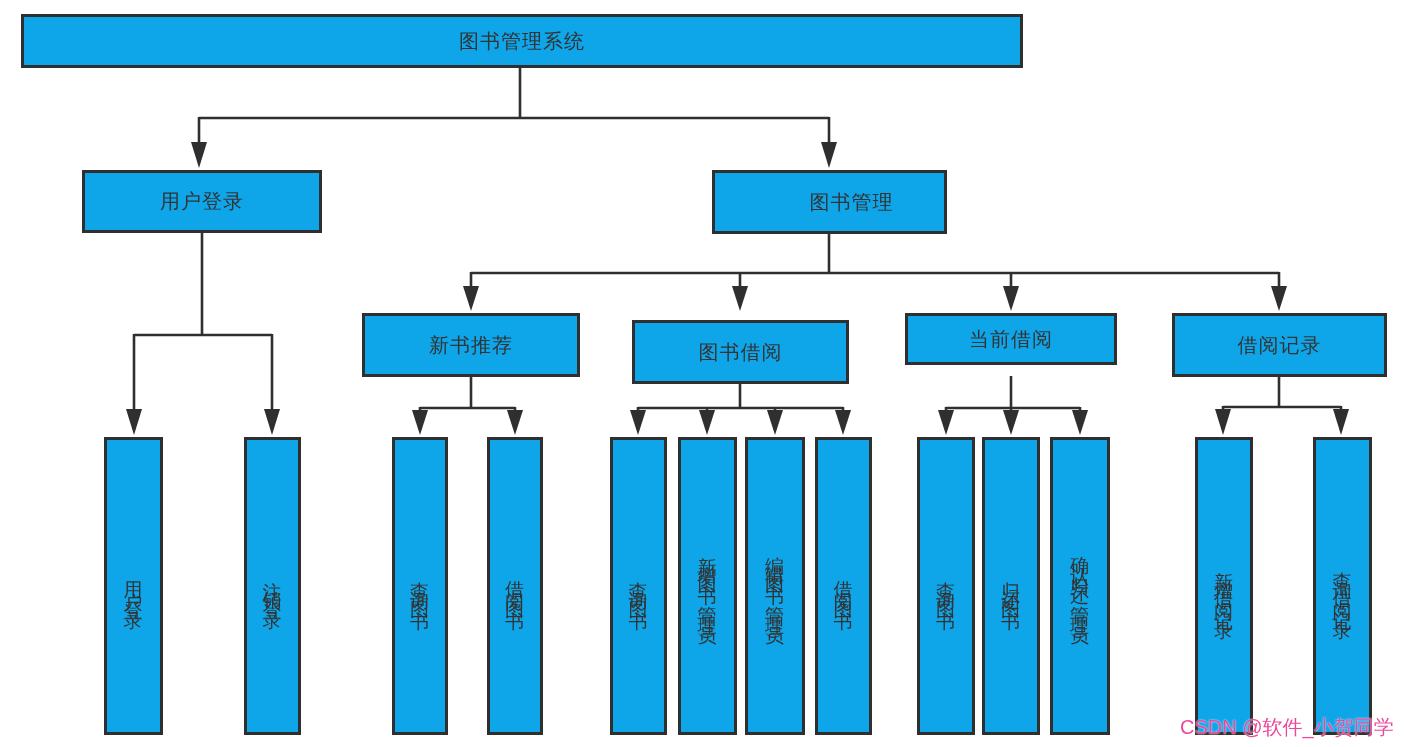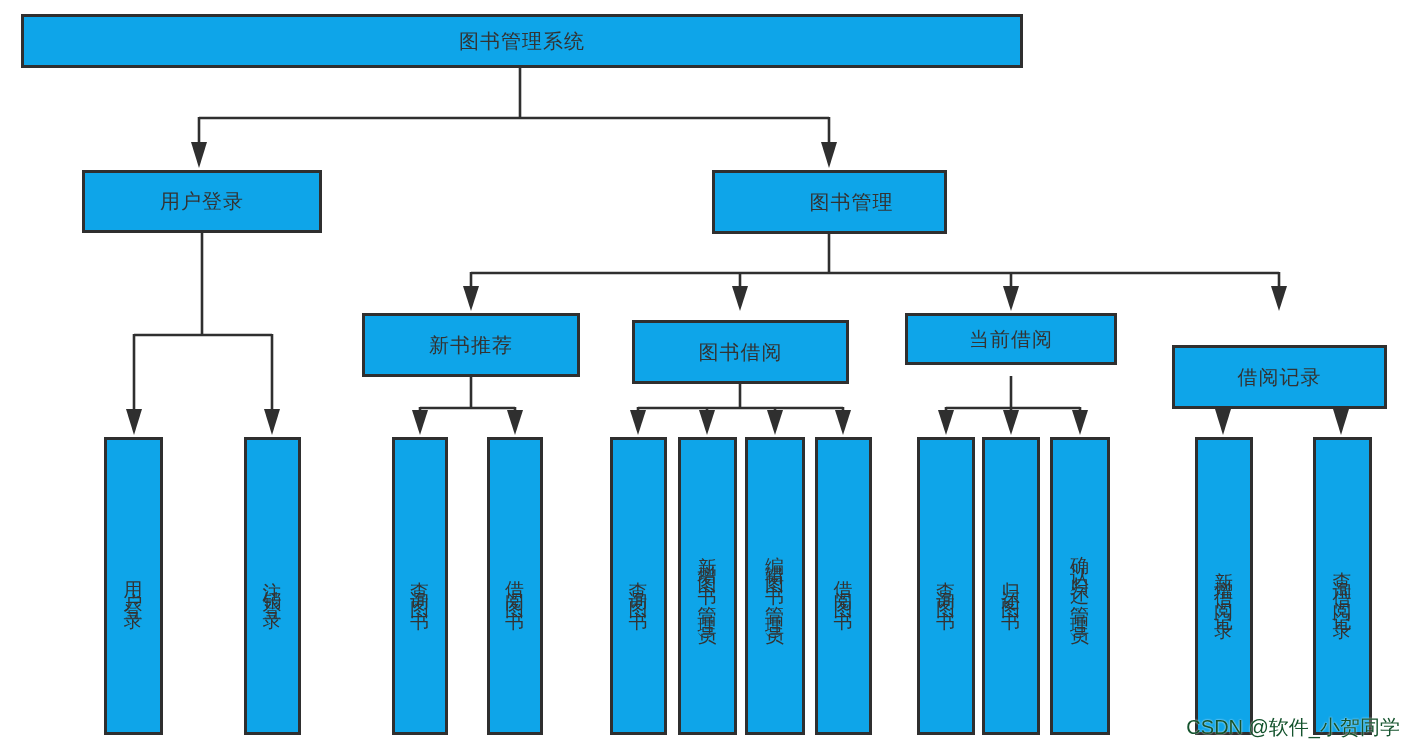--- a/index.html
+++ b/index.html
@@ -41,24 +41,23 @@
     letter-spacing: 10px;
     line-height: 1;
     display: inline-block;
   }
   .watermark {
     position: absolute;
     left: 1180px;
     top: 714px;
     width: 220px;
     font-size: 20px;
-    color: #14532d;
+    color: #ec4899;
     text-shadow: 0 0 2px #ffffff;
     white-space: nowrap;
-    text-align: right;
     z-index: 5;
   }
 </style>
 </head>
 <body>
 
 <div class="canvas">
 
   <svg class="wires" viewBox="0 0 1405 747" xmlns="http://www.w3.org/2000/svg">
     <g stroke="#2f2f2f" stroke-width="2.6" fill="#2f2f2f">
@@ -137,21 +136,21 @@
 
   <div class="box h-box" style="left:362px; top:313px; width:218px; height:64px;text-align:center;">
     <span>新书推荐</span>
   </div>
   <div class="box h-box" style="left:632px; top:313px; width:217px; height:64px;margin-top:7px;">
     <span>图书借阅</span>
   </div>
   <div class="box h-box" style="left:905px; top:313px; width:212px; height:52px;">
     <span>当前借阅</span>
   </div>
-  <div class="box h-box" style="left:1172px; top:313px; width:215px; height:64px;margin-top:32px;">
+  <div class="box h-box" style="left:1172px; top:313px; width:215px; height:64px;">
     <span>借阅记录</span>
   </div>
 
   <div class="box v-box" style="left:104px; top:437px; width:59px; height:298px;">
     <span>用户登录</span>
   </div>
   <div class="box v-box" style="left:244px; top:437px; width:57px; height:298px;">
     <span>注销登录</span>
   </div>
 

